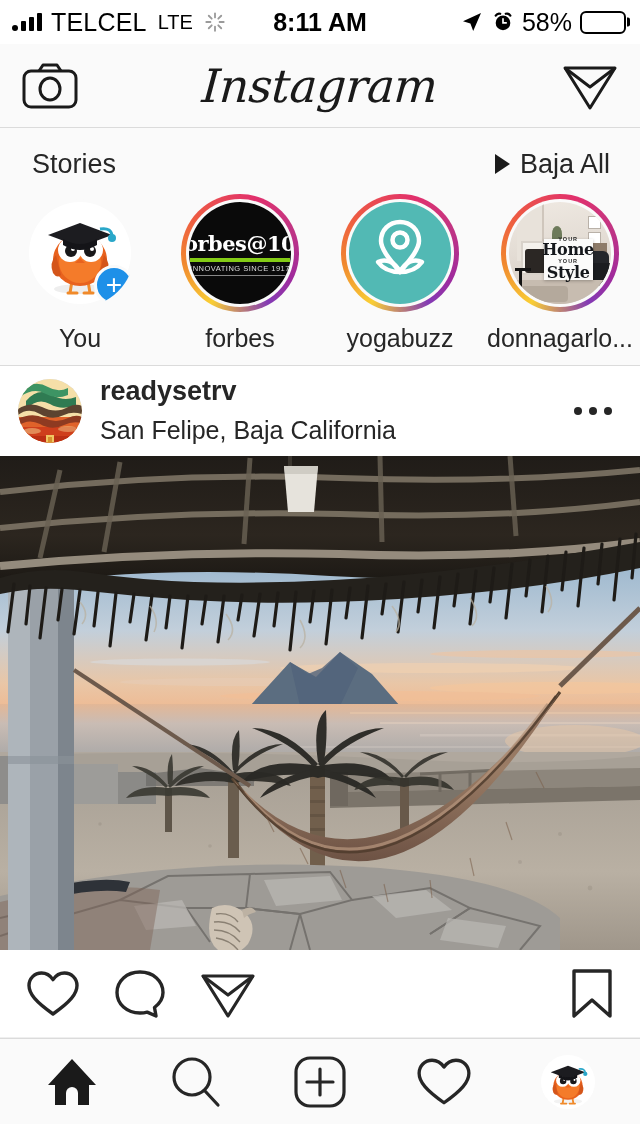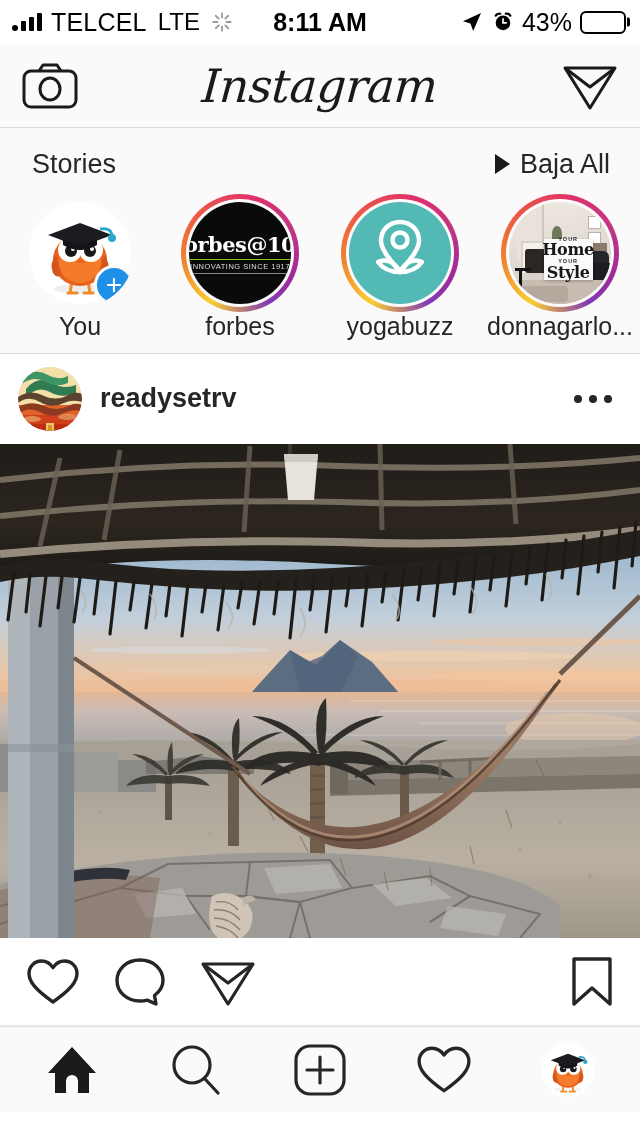--- a/index.html
+++ b/index.html
@@ -55,21 +55,21 @@
   .signal-bars i:nth-child(3) { height: 14px; }
   .signal-bars i:nth-child(4) { height: 18px; }
 
   .carrier-text {
     font-size: 25px;
     letter-spacing: 0.2px;
     color: #000;
     font-weight: 400;
   }
   .network-text {
-    font-size: 24px;
+    font-size: 20px;
     color: #000;
     font-weight: 400;
     margin-left: 2px;
   }
   .spinner-icon { margin-left: 2px; display:flex; align-items:center; }
 
   .status-center {
     position: absolute;
     left: 0; right: 0;
     text-align: center;
@@ -212,20 +212,21 @@
   }
   .story-avatar {
     width: 102px;
     height: 102px;
     border-radius: 50%;
     overflow: hidden;
     position: relative;
     background: #fff;
   }
   .story-label {
+    margin-top: 12px;
     font-size: 25px;
     color: #262626;
     max-width: 156px;
     text-align: center;
     white-space: nowrap;
     overflow: hidden;
   }
   .add-badge {
     position: absolute;
     right: 0px;
@@ -259,21 +260,21 @@
     color: #fff;
     font-size: 21px;
     font-weight: 700;
     letter-spacing: -0.5px;
     white-space: nowrap;
   }
   .forbes-sub {
     color: #ddd;
     font-size: 7.5px;
     letter-spacing: 0.5px;
-    border-top: 1px solid #84cc16;
+    border-top: 4px solid #84cc16;
     border-bottom: 1px solid #888;
     padding: 2px 0;
     white-space: nowrap;
   }
 
   
   .interior-art {
     width: 100%; height: 100%;
     position: relative;
     background: linear-gradient(170deg, #efe9e2 0%, #e3dcd4 45%, #cfc6bd 100%);
@@ -436,21 +437,21 @@
         </svg>
       </span>
       <span>
         <svg width="22" height="22" viewBox="0 0 24 24">
           <circle cx="12" cy="13" r="8" fill="#000"></circle>
           <path d="M4 5 Q6 2 9 3" stroke="#000" stroke-width="2.4" fill="none" stroke-linecap="round"></path>
           <path d="M20 5 Q18 2 15 3" stroke="#000" stroke-width="2.4" fill="none" stroke-linecap="round"></path>
           <path d="M12 8.5 V13 H15.5" stroke="#fff" stroke-width="1.8" fill="none" stroke-linecap="round"></path>
         </svg>
       </span>
-      <span class="battery-pct">43%</span>
+      <span class="battery-pct">58%</span>
       <span class="battery">
         <span class="battery-fill" id="battery-fill" style="width: 80%;"></span>
       </span>
     </div>
   </div>
 
   <div class="nav-header">
     <button style="background:none;border:none;cursor:pointer;padding:0;">
       <svg width="56" height="46" viewBox="0 0 56 46">
         <rect x="2" y="8" width="52" height="36" rx="7" ry="7" fill="none" stroke="#1a1a1a" stroke-width="3"></rect>
@@ -600,20 +601,21 @@
             <path d="M0 40 q14 -7 26 -1 q12 6 24 0 q8 -4 14 -1 v6 q-10 -2 -18 2 q-12 6 -24 -1 q-12 -6 -22 2 z" fill="#8e3a21"></path>
             <ellipse cx="14" cy="52" rx="9" ry="3" fill="#f2c888" opacity="0.55"></ellipse>
             <ellipse cx="50" cy="50" rx="10" ry="3" fill="#f2c888" opacity="0.5"></ellipse>
             <rect x="28" y="56" width="8" height="8" fill="#f0c662"></rect>
             <rect x="30" y="58" width="4" height="6" fill="#d8922e"></rect>
           </g>
         </svg>
       </div>
       <div class="post-meta">
         <span class="post-username">readysetrv</span>
+        <span class="post-location">San Felipe, Baja California</span>
       </div>
       <button class="post-more" style="background:none;border:none;cursor:pointer;">
         <i></i>
           <i></i>
           <i></i>
       </button>
     </div>
 
     <div class="post-image">
       <svg width="640" height="494" viewBox="0 0 640 494" preserveAspectRatio="none">

